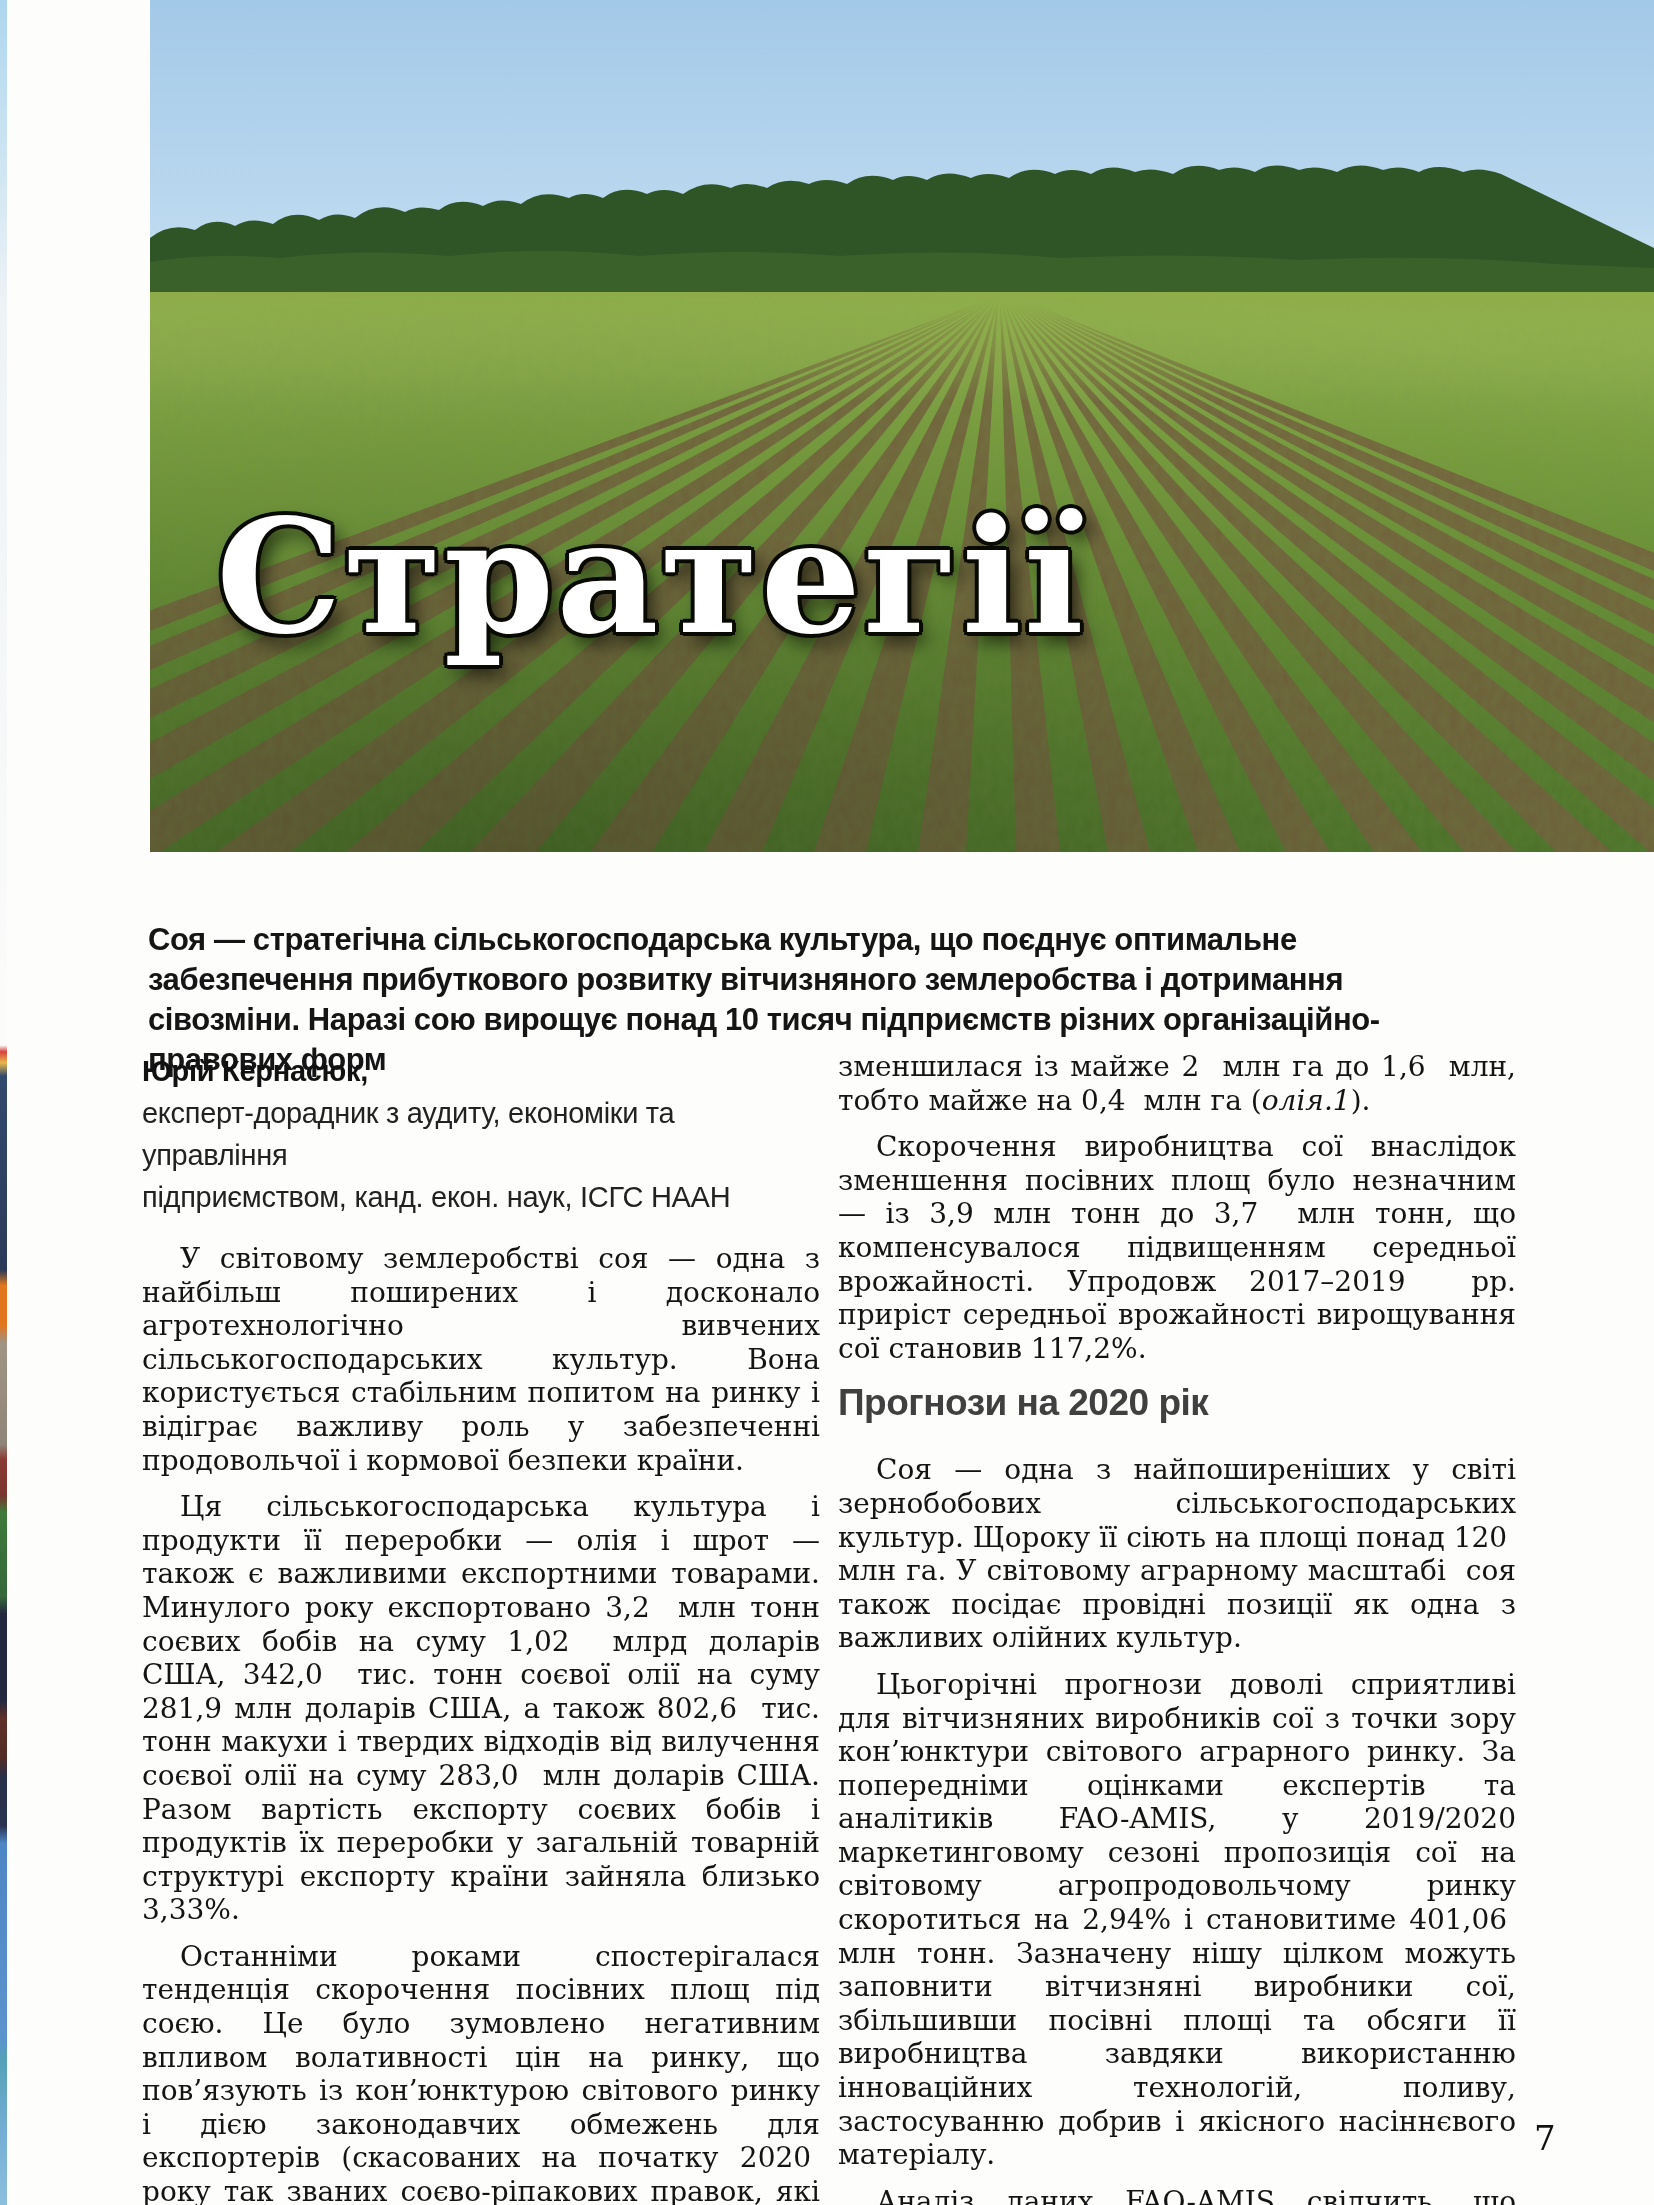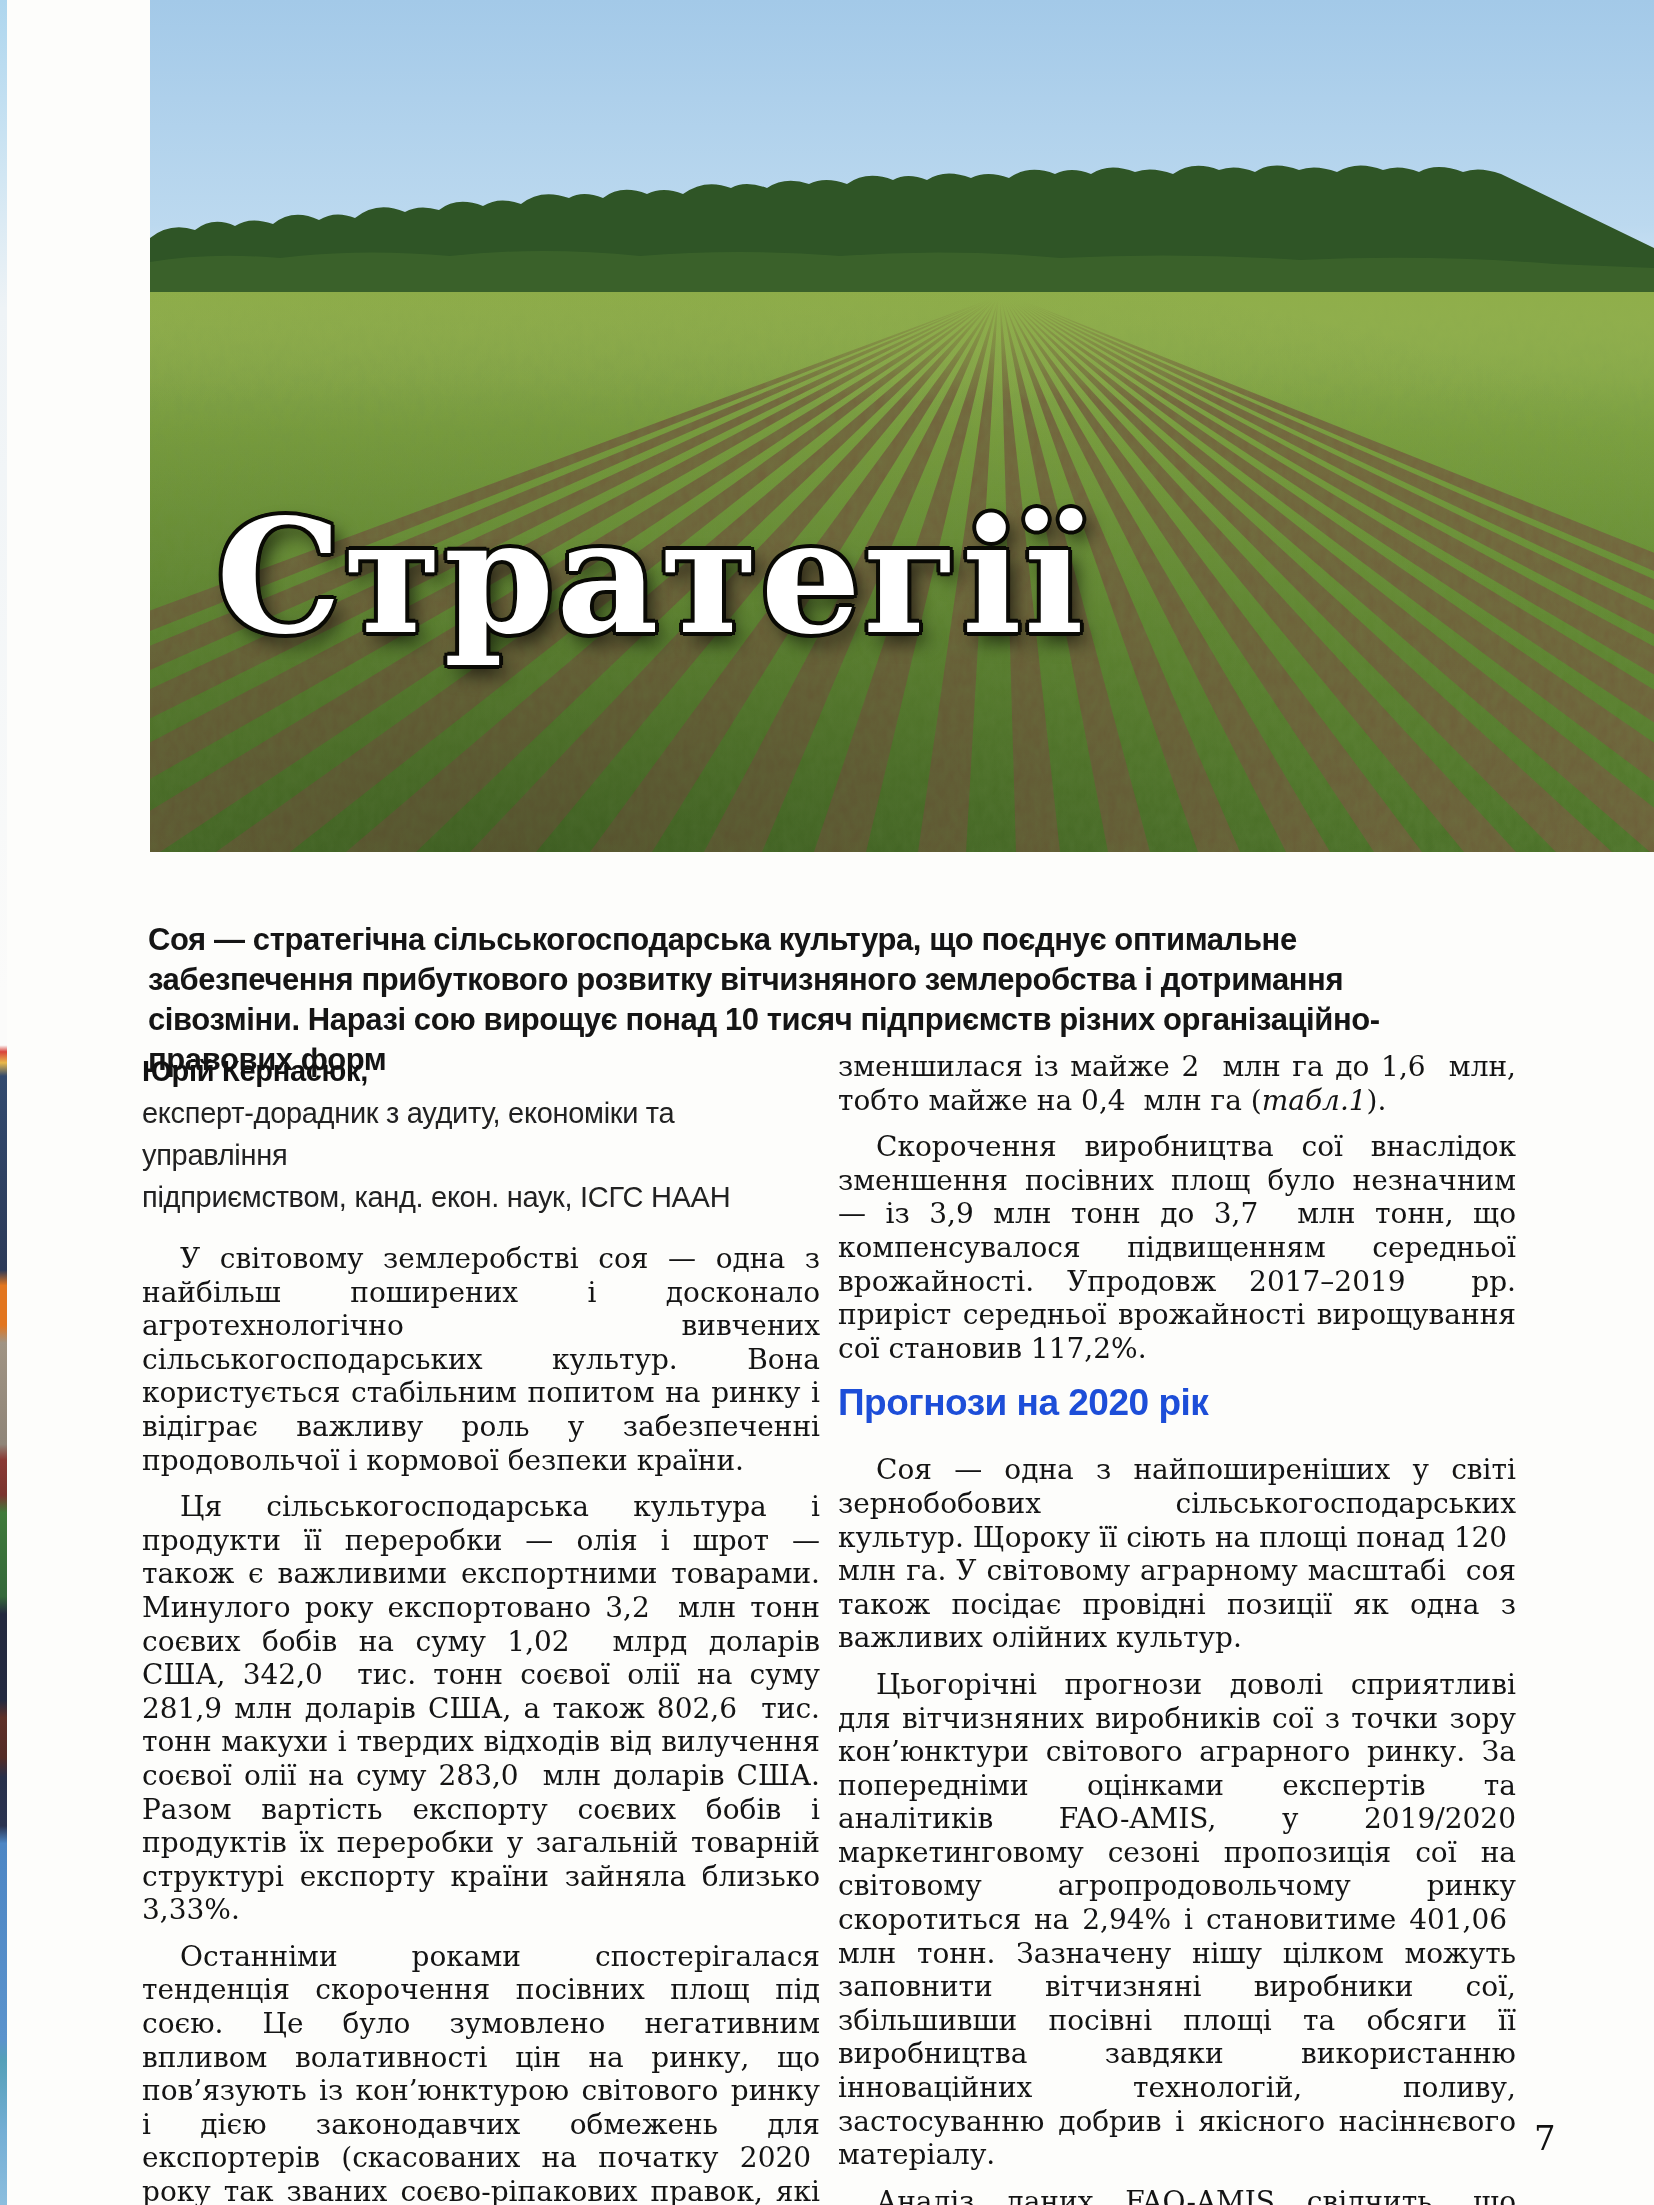--- a/index.html
+++ b/index.html
@@ -189,23 +189,23 @@
       <div class="name">Юрій Кернасюк,</div>
       <div>експерт-дорадник з аудиту, економіки та управління</div>
       <div>підприємством, канд. екон. наук, ІСГС НААН</div>
     </div>
     <p class="ind">У світовому землеробстві соя — одна з найбільш поширених і досконало агротехнологічно вивчених сільськогосподарських культур. Вона користується стабільним попитом на ринку і відіграє важливу роль у забезпеченні продовольчої і кормової безпеки країни.</p>
     <p class="ind">Ця сільськогосподарська культура і продукти її переробки — олія і шрот — також є важливими експортними товарами. Минулого року експортовано 3,2&nbsp; млн тонн соєвих бобів на суму 1,02&nbsp; млрд доларів США, 342,0&nbsp; тис. тонн соєвої олії на суму 281,9 млн доларів США, а також 802,6&nbsp; тис. тонн макухи і твердих відходів від вилучення соєвої олії на суму 283,0&nbsp; млн доларів США. Разом вартість експорту соєвих бобів і продуктів їх переробки у загальній товарній структурі експорту країни зайняла близько 3,33%.</p>
     <p class="ind">Останніми роками спостерігалася тенденція скорочення посівних площ під соєю. Це було зумовлено негативним впливом волативності цін на ринку, що пов’язують із кон’юнктурою світового ринку і дією законодавчих обмежень для експортерів (скасованих на початку 2020&nbsp; року так званих соєво-ріпакових правок, які обмежували відшкодування ПДВ її вітчизняним експортерам). Статистика свідчить, що у 2017–2019&nbsp; рр. загальна посівна площа під соєю у господарствах усіх категорій</p>
   </div>
 
   <div class="col col-right">
-    <p><span>зменшилася із майже 2&nbsp; млн га до 1,6&nbsp; млн, тобто майже на 0,4&nbsp; млн га (</span><span class="tbl-ref">табл.1</span><span>).</span></p>
+    <p><span>зменшилася із майже 2&nbsp; млн га до 1,6&nbsp; млн, тобто майже на 0,4&nbsp; млн га (</span><span class="tbl-ref">олія.1</span><span>).</span></p>
     <p class="ind">Скорочення виробництва сої внаслідок зменшення посівних площ було незначним — із 3,9 млн тонн до 3,7&nbsp; млн тонн, що компенсувалося підвищенням середньої врожайності. Упродовж 2017–2019&nbsp; рр. приріст середньої врожайності вирощування сої становив 117,2%.</p>
-    <h2 class="section-heading" id="red-heading" style="color: #1d4ed8;">Прогнози на 2020 рік</h2>
+    <h2 class="section-heading" id="red-heading" style="color: #404040;">Прогнози на 2020 рік</h2>
     <p class="ind">Соя — одна з найпоширеніших у світі зернобобових сільськогосподарських культур. Щороку її сіють на площі понад 120&nbsp; млн га. У світовому аграрному масштабі&nbsp; соя також посідає провідні позиції як одна з важливих олійних культур.</p>
     <p class="ind">Цьогорічні прогнози доволі сприятливі для вітчизняних виробників сої з точки зору кон’юнктури світового аграрного ринку. За попередніми оцінками експертів та аналітиків FAO-AMIS, у 2019/2020 маркетинговому сезоні пропозиція сої на світовому агропродовольчому ринку скоротиться на 2,94% і становитиме 401,06&nbsp; млн тонн. Зазначену нішу цілком можуть заповнити вітчизняні виробники сої, збільшивши посівні площі та обсяги її виробництва завдяки використанню інноваційних технологій, поливу, застосуванню добрив і якісного насіннєвого матеріалу.</p>
     <p class="ind">Аналіз даних FAO-AMIS свідчить, що світове виробництво сої скоротиться на 5,89% — до 342,67&nbsp; млн тонн, тоді як внутрішнє використання у країнах сві-</p>
   </div>
 
   <div class="page-number">7</div>
 
 </div>
 
 </body></html>

